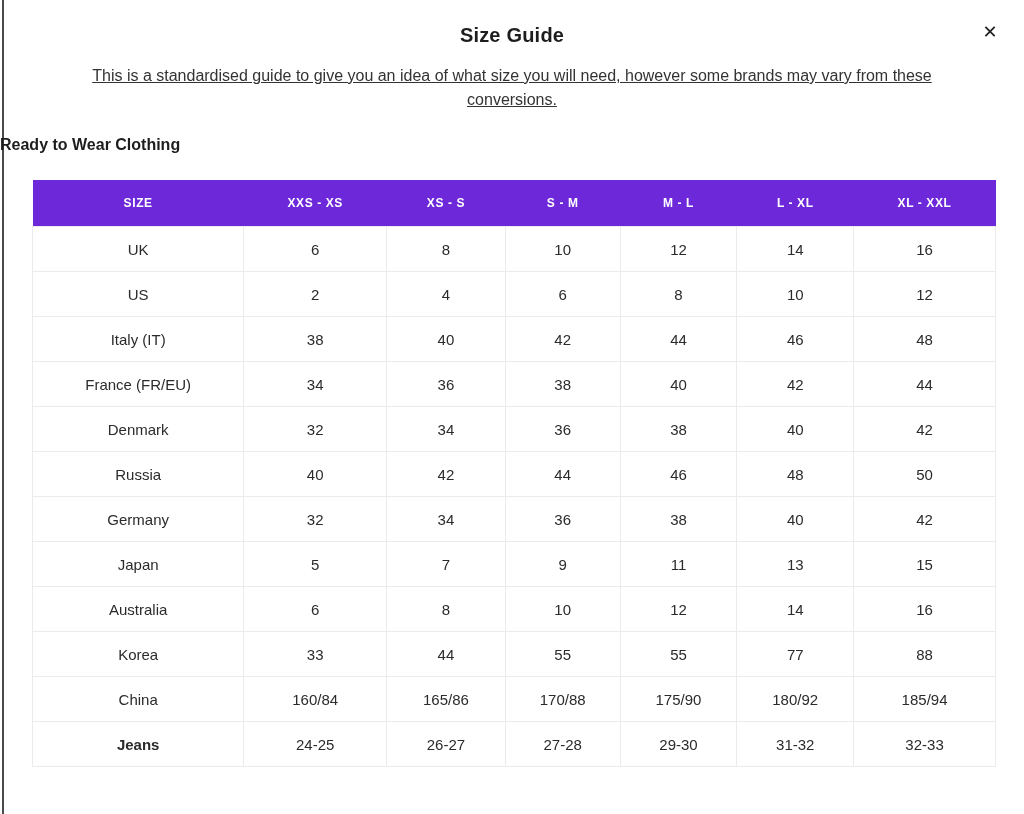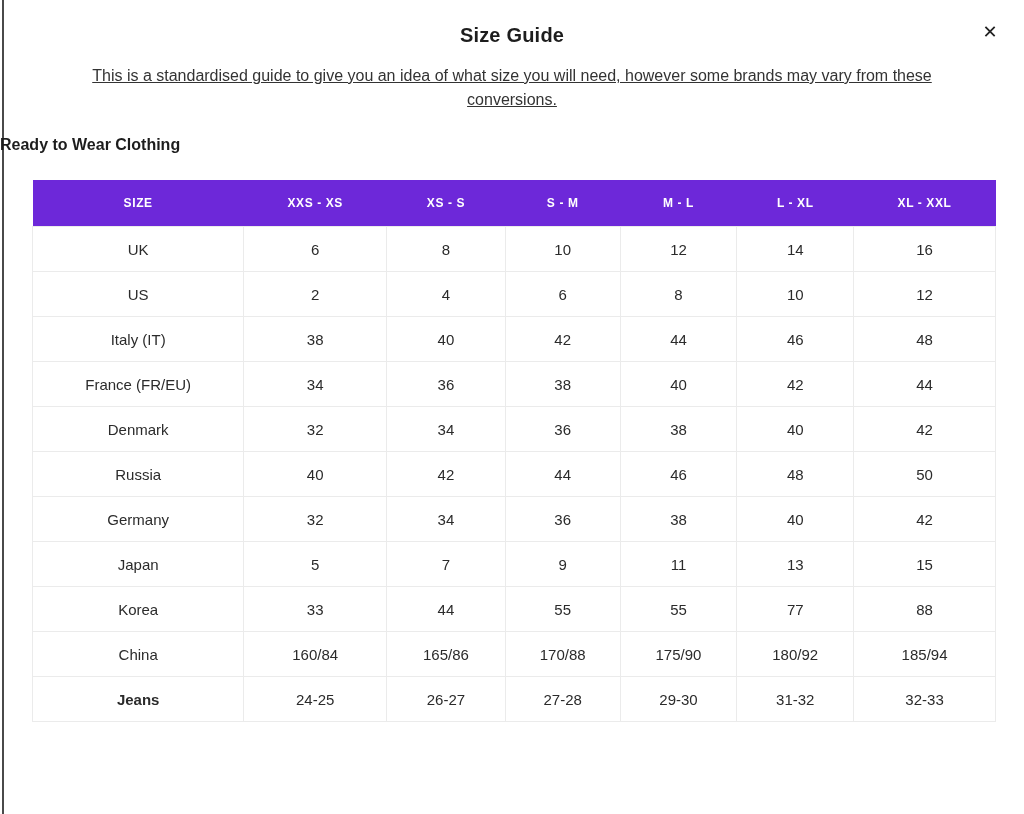--- a/index.html
+++ b/index.html
@@ -201,20 +201,29 @@
         <tr>
           <td>Japan</td>
           <td>5</td>
           <td>7</td>
           <td>9</td>
           <td>11</td>
           <td>13</td>
           <td>15</td>
         </tr>
         <tr>
+          <td>Australia</td>
+          <td>6</td>
+          <td>8</td>
+          <td>10</td>
+          <td>12</td>
+          <td>14</td>
+          <td>16</td>
+        </tr>
+        <tr>
           <td>Korea</td>
           <td>33</td>
           <td>44</td>
           <td>55</td>
           <td>55</td>
           <td>77</td>
           <td>88</td>
         </tr>
         <tr>
           <td>China</td>

